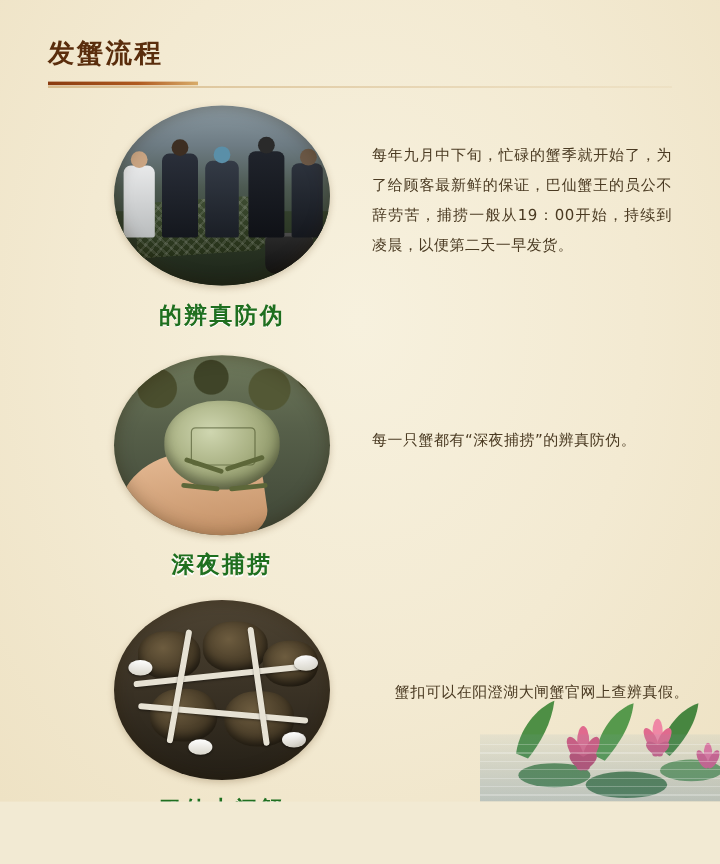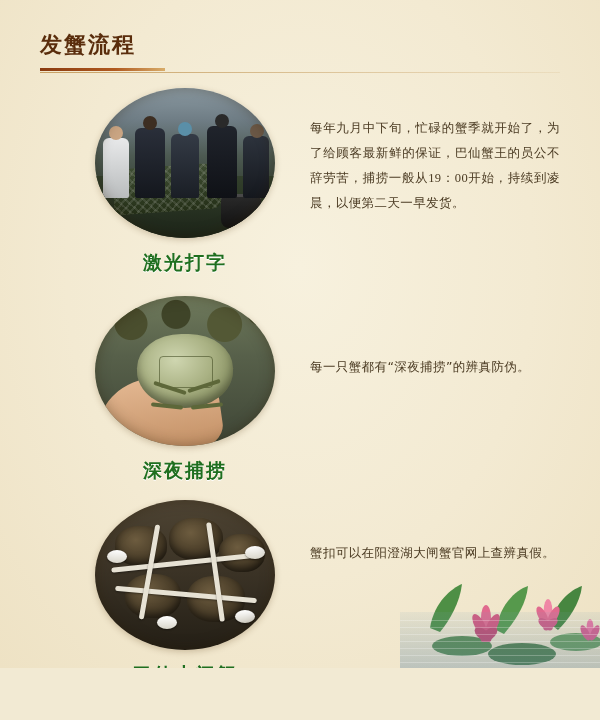--- a/index.html
+++ b/index.html
@@ -98,23 +98,23 @@
     position: absolute;
     left: 310px;
     width: 250px;
     font-size: 12.5px;
     line-height: 25px;
     color: #4a3a22;
     font-family: "DejaVu Sans", sans-serif;
     letter-spacing: 0.4px;
     text-align: justify;
   }
-  .t1 { top: 28px; font-family: Liberation Serif, serif; }
+  .t1 { top: 28px; }
   .t2 { top: 58px; }
-  .t3 { top: 40px; }
+  .t3 { top: 64px; margin-left: 19px; }
 
   
   .p1 {
     background:
       linear-gradient(180deg, #8b9aa2 0%, #6e7c84 22%, #4d5a52 45%, #2f3a2c 75%, #20271c 100%);
   }
   .p1 .boat {
     position: absolute;
     left: 0; right: 0; bottom: 0; height: 62px;
     background: linear-gradient(180deg, #33402c 0%, #1c2418 100%);
@@ -289,21 +289,21 @@
         <div class="person pC"></div>
         <div class="person pD"></div>
         <div class="person pE"></div>
         <div class="head hA"></div>
         <div class="head hB"></div>
         <div class="head hC"></div>
         <div class="head hD"></div>
         <div class="head hE"></div>
       </div>
     </div>
-    <div class="caption">激光打字</div>
+    <div class="caption">的辨真防伪</div>
     <div class="body-text t1">每年九月中下旬，忙碌的蟹季就开始了，为了给顾客最新鲜的保证，巴仙蟹王的员公不辞劳苦，捕捞一般从19：00开始，持续到凌晨，以便第二天一早发货。</div>
   </div>
 
   <div class="section sec-2">
     <div class="photo-wrap">
       <div class="photo p2">
         <div class="bg-crabs"></div>
         <div class="hand"></div>
         <div class="crab">
           <div class="leg l1"></div>

